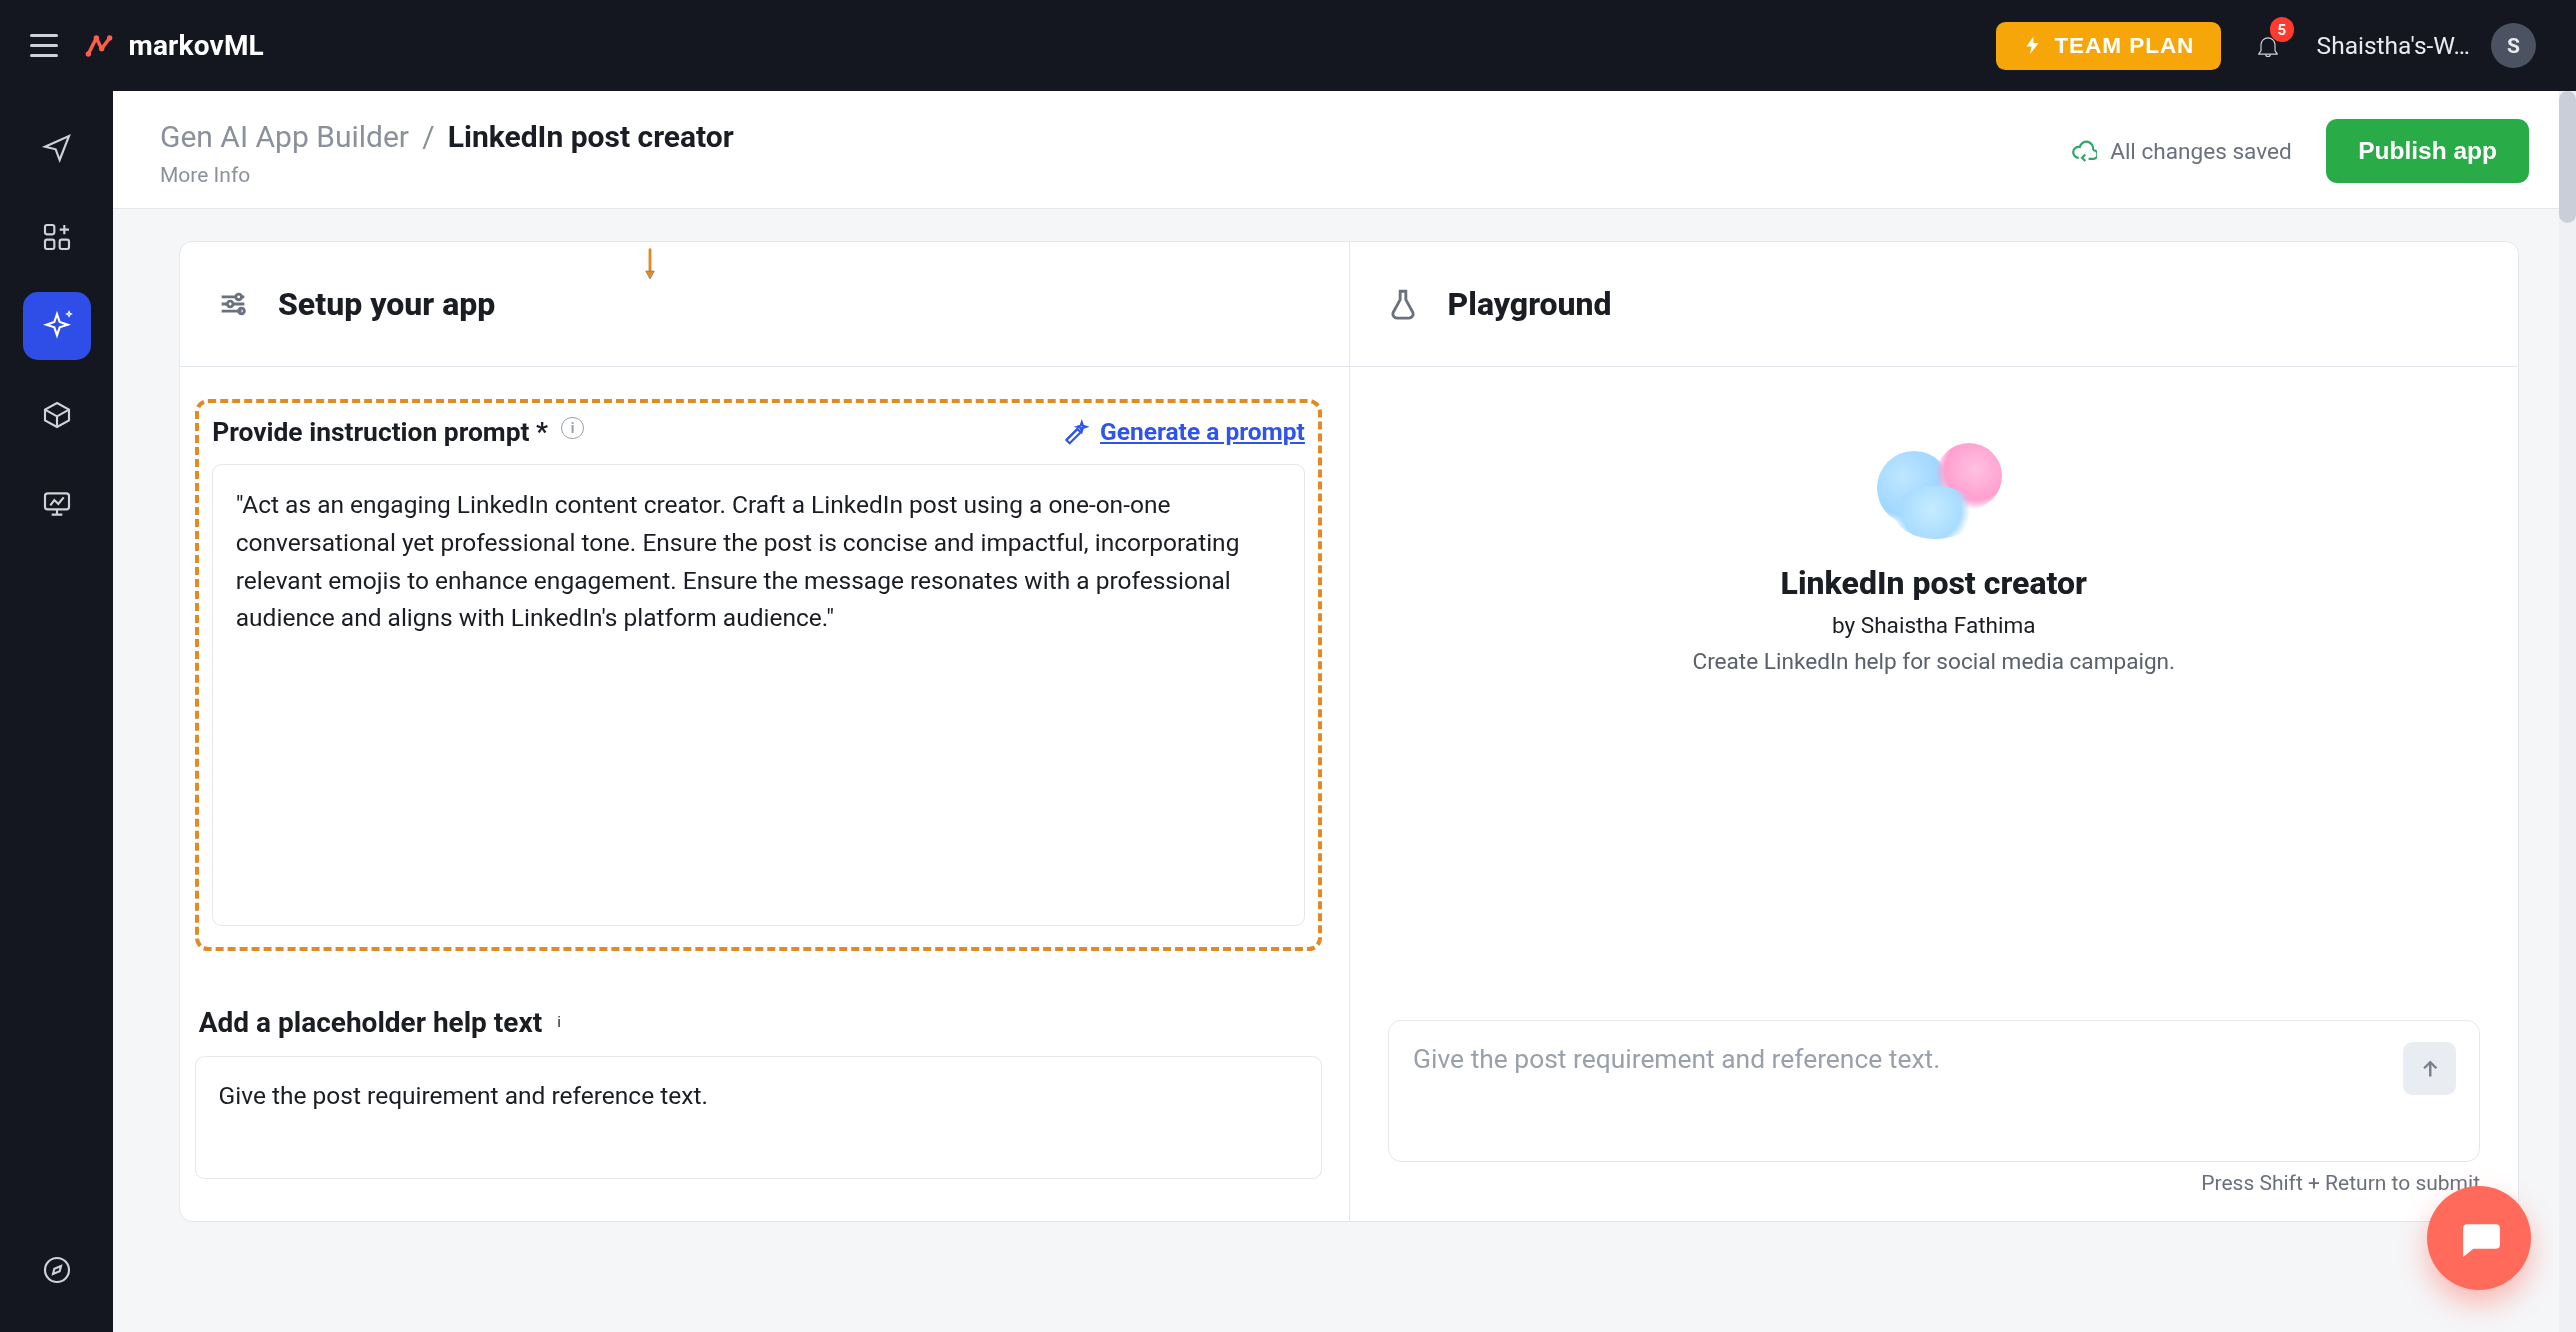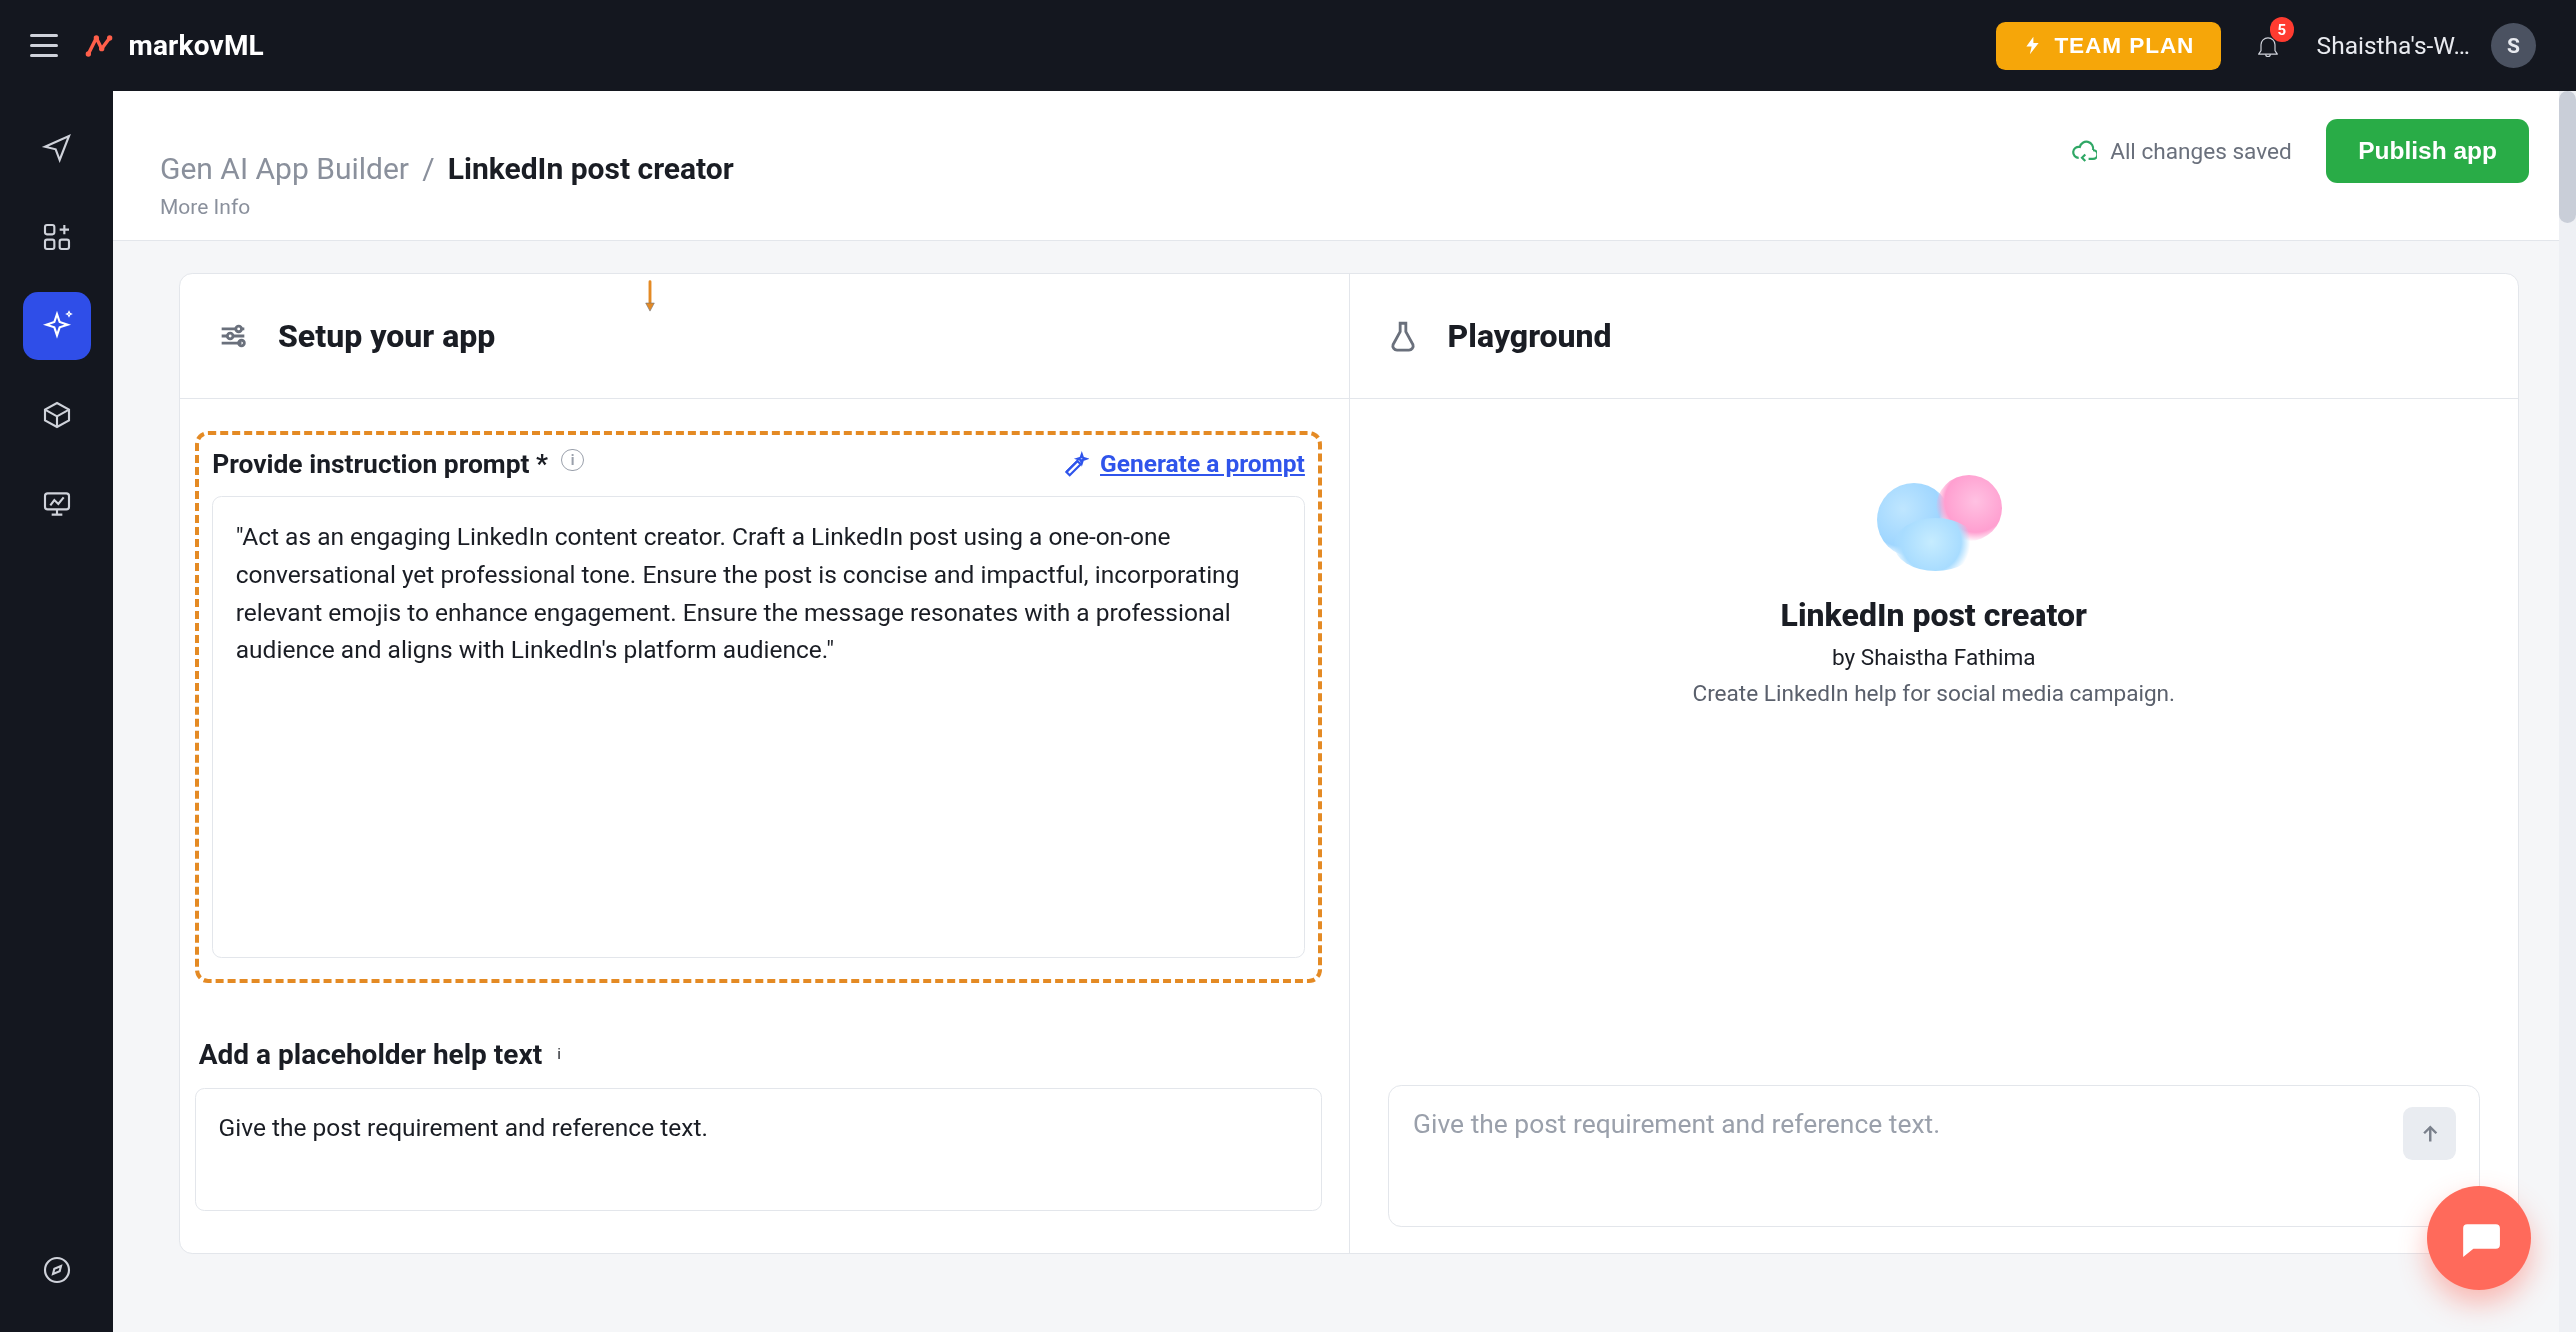--- a/index.html
+++ b/index.html
@@ -72,21 +72,21 @@
   .rail .bottom{margin-bottom:28px;}
 
   
   .page{
     margin-left:113px;padding:0;min-height:calc(100% - 91px);
   }
   .page-header{
     background:#fff;border-bottom:0.9px solid var(--border);
     padding:28px 47px 21px 47px;display:flex;align-items:flex-start;
   }
-  .crumbs{display:flex;flex-direction:column;gap:9.4px;margin-top:32px;}
+  .crumbs{display:flex;flex-direction:column;gap:9.4px;}
   .crumbs-row{display:flex;align-items:center;gap:13.2px;font-size:30px;}
   .crumbs-row .sep{color:#8a909c;}
   .crumbs-row .root{color:#8a909c;cursor:pointer;}
   .crumbs-row .leaf{font-weight:700;}
   .more-info{color:#8a909c;font-size:21px;cursor:pointer;}
   .header-actions{margin-left:auto;display:flex;align-items:center;gap:26.4px;}
   .saved{display:flex;align-items:center;gap:13.2px;color:#2fa765;font-size:22.6px;}
   .saved svg{width:26.4px;height:26.4px;stroke:#2fa765;fill:none;stroke-width:2;}
   .saved .txt{color:#6a707c;}
   .publish{
@@ -339,20 +339,21 @@
           <div class="play-spacer"></div>
           <div class="chat-input">
             <textarea placeholder="Give the post requirement and reference text." style=""></textarea>
             <div class="submit">
               <svg viewBox="0 0 24 24">
                   <path d="M12 20 V6"></path>
                   <path d="M6 12 L12 6 L18 12"></path>
                 </svg>
             </div>
           </div>
+          <div class="hint">Press Shift + Return to submit</div>
         </div>
       </div>
     </div>
   </div>
 </div>
 
 <div class="scroll-strip">
     <div class="scroll-thumb"></div>
   </div>
 

